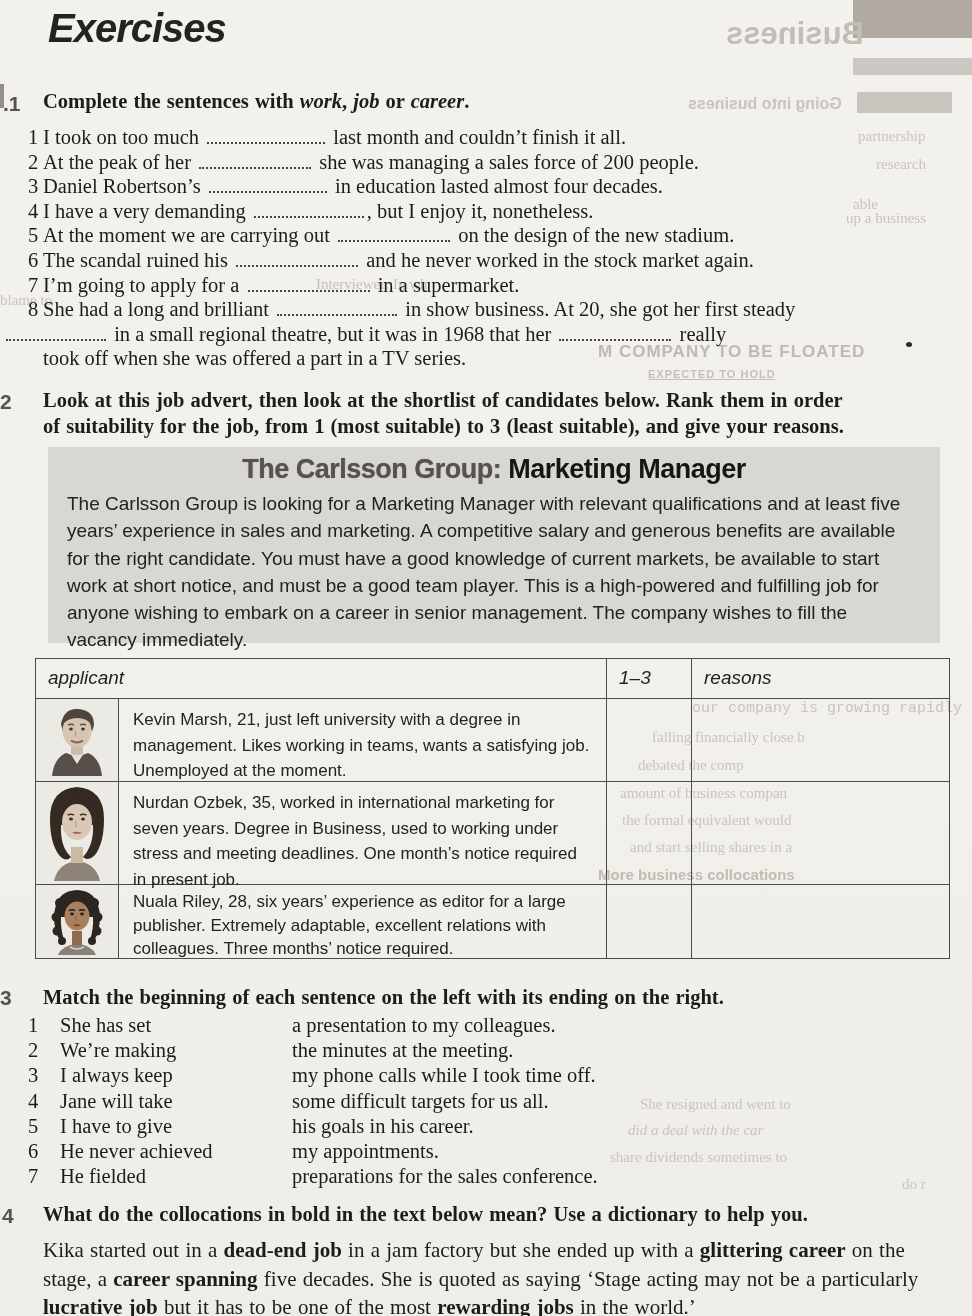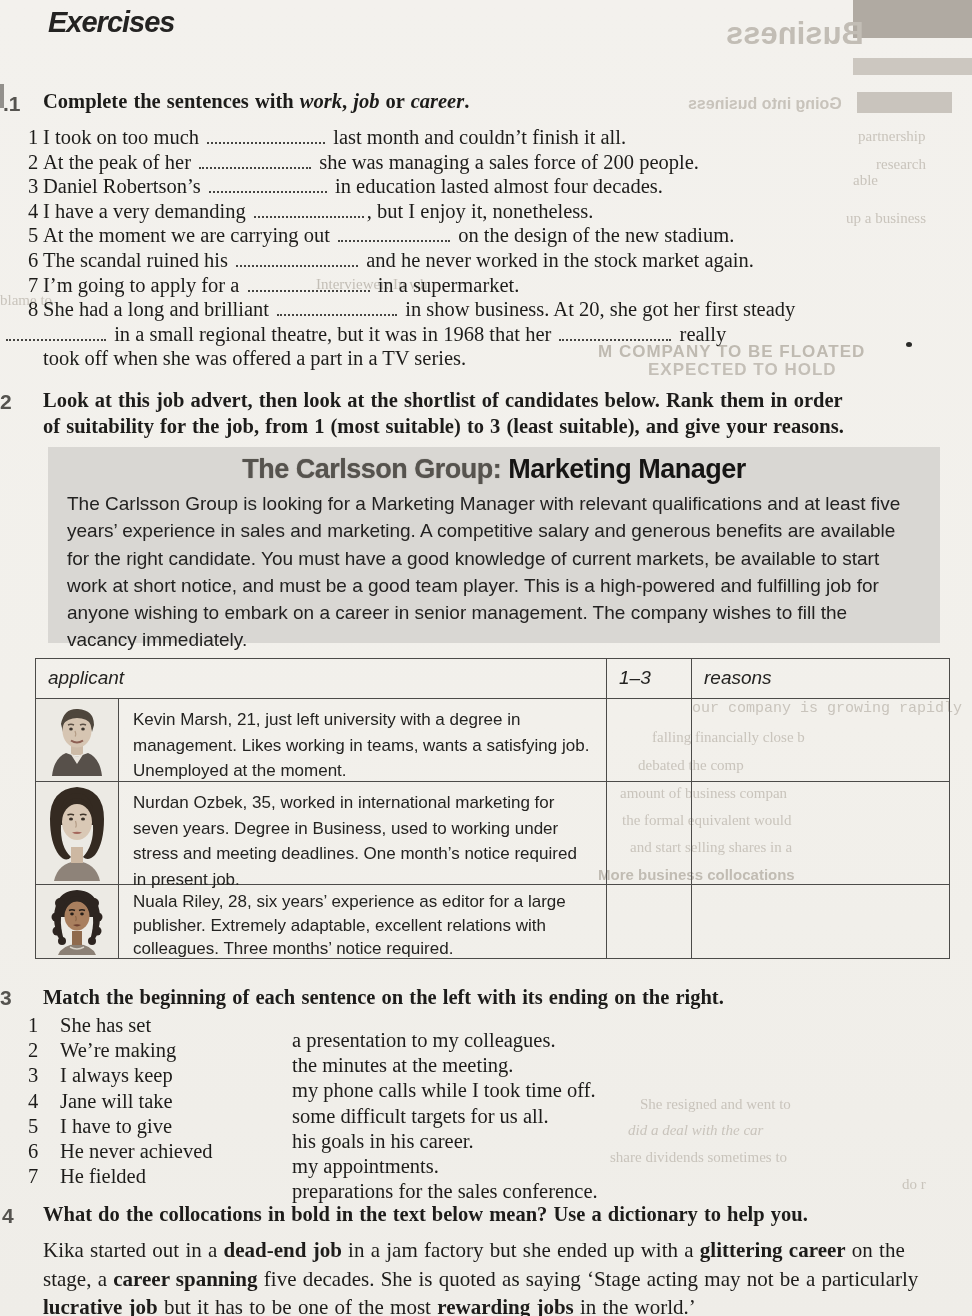--- a/index.html
+++ b/index.html
@@ -14,43 +14,43 @@
   .bleed.sans{font-family:"Liberation Sans",sans-serif;}
   .mir{transform:scaleX(-1);}
   .bblock{position:absolute;filter:blur(.6px);}
   #bl-tab{left:853px;top:0;width:119px;height:38px;background:#b0aaa2;}
   #bl-bar{left:853px;top:58px;width:119px;height:17px;background:#ccc7c0;}
   #bl-goicon{left:857px;top:92px;width:95px;height:21px;background:#c9c4bd;}
   #bl-business{left:726px;top:16px;font-weight:bold;font-size:31px;color:#c2bdb5;}
   #bl-going{left:688px;top:95px;font-weight:bold;font-size:16px;color:#c8c3bb;}
   #bf0{left:858px;top:128px;}
   #bf1{left:876px;top:156px;}
-  #bf2{left:853px;top:172px;}
+  #bf2{left:853px;top:196px;}
   #bf3{left:846px;top:210px;text-align:right;}
   #bf4{left:316px;top:276px;color:#c3beb6;}
   #bf5{left:598px;top:342px;font-weight:bold;font-size:17px;letter-spacing:1px;color:#bfbab1;}
-  #bf6{left:648px;top:360px;font-weight:bold;font-size:17px;letter-spacing:1px;color:#c4bfb7;}
+  #bf6{left:648px;top:368px;font-weight:bold;font-size:11px;letter-spacing:1px;color:#c4bfb7;text-decoration:underline;}
   #bf7{left:692px;top:700px;font-family:Liberation Mono, monospace;}
   #bf8{left:652px;top:729px;}
   #bf9{left:638px;top:757px;}
   #bf10{left:620px;top:785px;}
   #bf11{left:622px;top:812px;}
   #bf12{left:630px;top:839px;}
   #bf13{left:598px;top:866px;font-weight:bold;color:#c1bcb3;}
   #bf14{left:640px;top:1096px;}
   #bf15{left:628px;top:1122px;font-style:italic;}
   #bf16{left:610px;top:1149px;}
   #bf17{left:902px;top:1176px;}
   #bf18{left:0px;top:292px;}
   #speck{left:906px;top:342px;width:6px;height:5px;background:#2a2a28;border-radius:50%;}
   #edge1{left:0;top:84px;width:4px;height:24px;background:#6a6762;opacity:.7;}
 
   
   #title{left:48px;top:6px;font-family:"Liberation Sans",sans-serif;
-         font-style:italic;font-weight:bold;font-size:29px;letter-spacing:-1px;color:#242322;}
+         font-style:italic;font-weight:bold;font-size:40px;letter-spacing:-1px;color:#242322;}
   .exnum{position:absolute;font-family:"Liberation Sans",sans-serif;font-weight:bold;
          font-size:21px;color:#55534f;}
   #num1{left:3px;top:92px;}
   #num2{left:0px;top:390px;}
   #num3{left:0px;top:986px;}
   #num4{left:2px;top:1204px;}
 
   .hd{position:absolute;font-weight:bold;font-size:20.5px;word-spacing:1px;white-space:nowrap;}
   #ex1-heading{left:43px;top:90px;}
   #ex2-heading{left:43px;top:387px;line-height:26px;}
@@ -87,21 +87,21 @@
   .photo-cell{display:flex;align-items:center;justify-content:center;background:#eceae4;}
   .desc-cell{font-family:"Liberation Sans",sans-serif;font-size:17px;line-height:25.5px;
              padding:8px 14px 0 14px;color:#242321;}
   .desc-cell.tight{line-height:23.5px;padding-top:5px;}
 
   
   #ex3-list{left:0;top:1014px;width:972px;font-size:20.5px;}
   .m-row{position:relative;height:25.2px;white-space:nowrap;}
   .m-num{position:absolute;left:28px;}
   .m-left{position:absolute;left:60px;}
-  .m-right{position:absolute;left:292px;margin-top:15px;}
+  .m-right{position:absolute;left:292px;}
 
   #ex4-para{left:43px;top:1236px;width:916px;font-size:21px;line-height:28.5px;word-spacing:1px;}
 </style>
 </head>
 <body>
 
 <div class="page">
 
   <div class="bblock" id="bl-tab"></div>
   <div class="bblock" id="bl-bar"></div>

